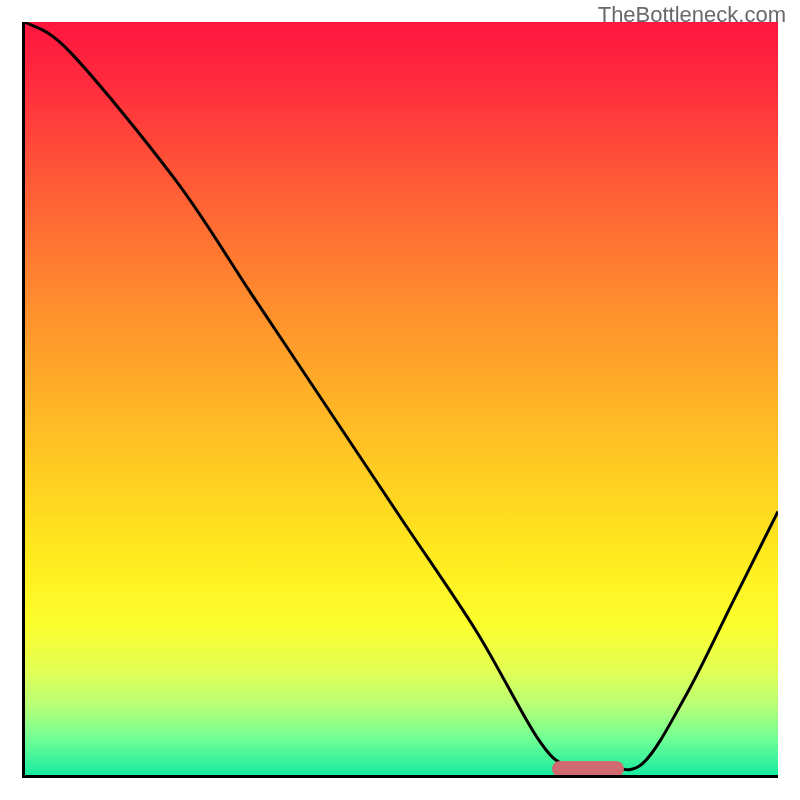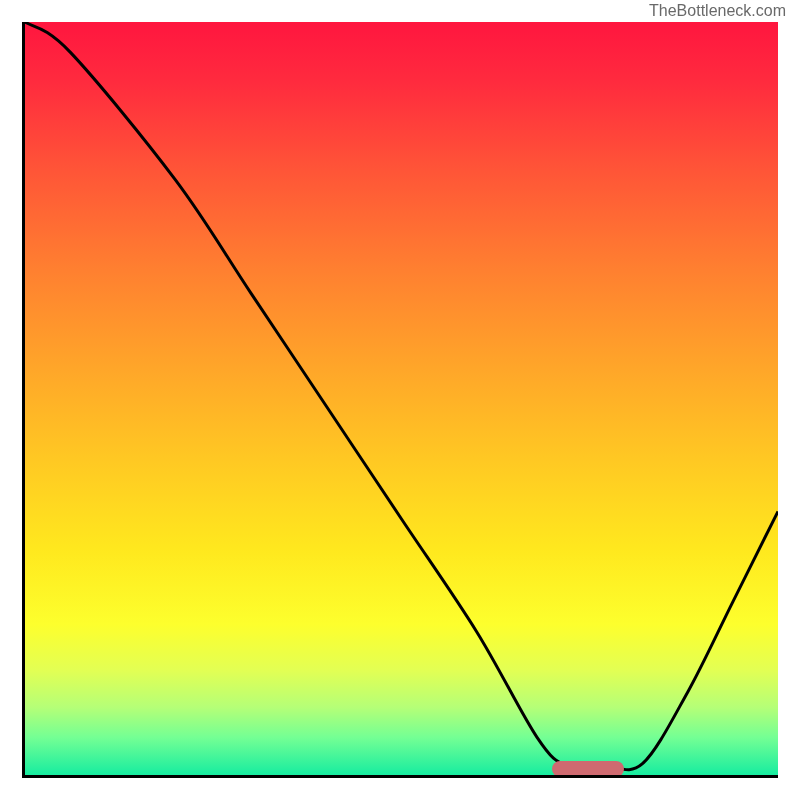--- a/index.html
+++ b/index.html
@@ -1,17 +1,17 @@
 <!DOCTYPE html>
 <html><head>
 <meta charset="utf-8">
 <style>
 *{margin:0;padding:0;box-sizing:border-box}
 body{width:800px;height:800px;background:#fff;position:relative;font-family:Arial,Helvetica,sans-serif}
-#watermark{position:absolute;top:2px;right:14px;font-size:16px;color:#696969;z-index:10}
+#watermark{position:absolute;top:2px;right:14px;font-size:22px;color:#696969;z-index:10}
 #plot{position:absolute;left:22px;top:22px;width:756px;height:756px;border-left:3px solid #000;border-bottom:3px solid #000;overflow:hidden}
 #gradient{position:absolute;inset:0;background:linear-gradient(to bottom,
  #ff163f 0%,
  #ff2b3e 8%,
  #ff5637 20%,
  #ff8030 33%,
  #ffa629 46%,
  #ffc823 58%,
  #ffe81e 70%,
  #fdff2d 80%,

